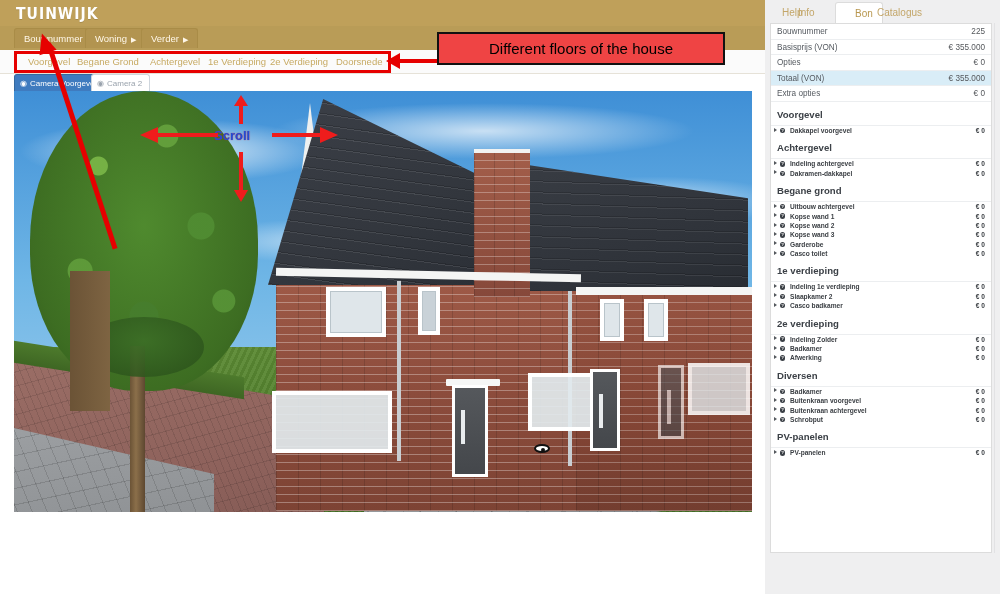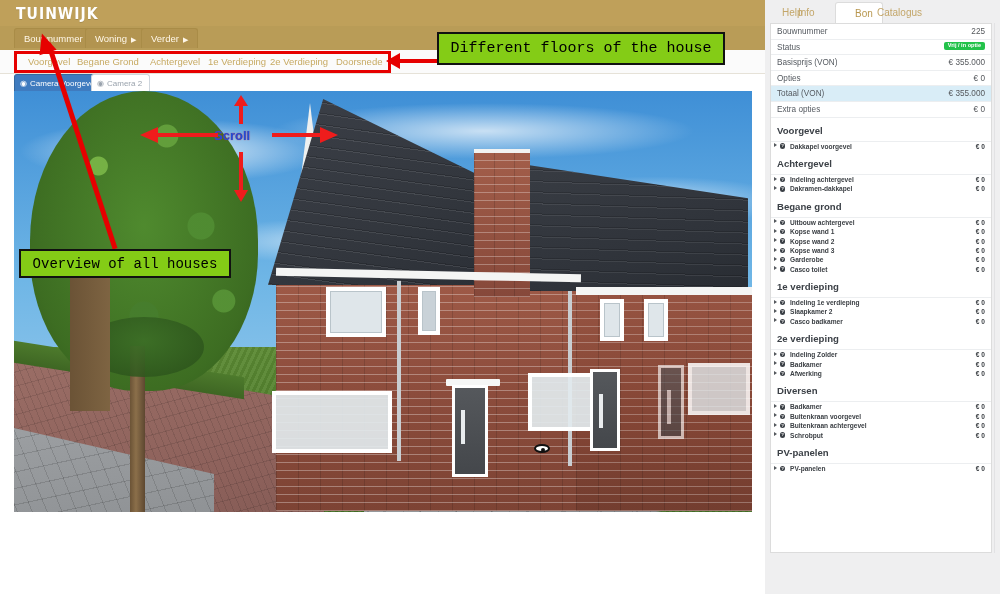--- a/index.html
+++ b/index.html
@@ -197,24 +197,24 @@
   .bay {
     position:absolute; background:rgba(226,234,238,.92);
     border:4px solid #ffffff;
   }
   .downpipe { position:absolute; width:4px; background:#c9ced2; }
 
   
   .anno { position:absolute; }
   .callout {
     position:absolute;
-    background:#84cc16;
+    background:#ef4444;
     border:2px solid #111;
     color:#000;
-    font-family:Liberation Mono, monospace;
+    font-family:Liberation Sans, sans-serif;
     display:flex; align-items:center; justify-content:center;
     white-space:nowrap;
   }
   .redbox {
     position:absolute; border:3px solid #e60000; background:transparent;
   }
   .scroll-word {
     position:absolute; color:#1d4ed8; font-weight:bold; font-size:13px;
     font-family:"Liberation Sans", sans-serif;
     text-shadow:0 0 1px #ef1c1c;
@@ -385,21 +385,20 @@
          border-right:14px solid #e60000; border-top:8px solid transparent; border-bottom:8px solid transparent;"></div>
 
     <div class="callout" style="left:437px; top:32px; width:288px; height:33px; font-size:15px;">Different floors of the house</div>
 
     <div class="anno" style="left:46px; top:44px; width:5px; height:216px; background:#e60000;
          transform: rotate(-18deg); transform-origin: top left;"></div>
     <div class="anno" style="left:36px; top:33px; width:0;height:0;
          border-bottom:20px solid #e60000; border-left:9px solid transparent; border-right:9px solid transparent;
          transform: rotate(-18deg);"></div>
 
-    <div class="callout" style="left:19px; top:249px; width:212px; height:29px; font-size:14px;">Overview of all houses</div>
 
     <div class="scroll-word" style="left:214px; top:128px;">Scroll</div>
 
     <div class="anno" style="left:239px; top:104px; width:4px; height:20px; background:#ef1c1c;"></div>
     <div class="anno" style="left:234px; top:95px; width:0;height:0;
          border-bottom:11px solid #ef1c1c; border-left:7px solid transparent; border-right:7px solid transparent;"></div>
 
     <div class="anno" style="left:239px; top:152px; width:4px; height:40px; background:#ef1c1c;"></div>
     <div class="anno" style="left:234px; top:190px; width:0;height:0;
          border-top:12px solid #ef1c1c; border-left:7px solid transparent; border-right:7px solid transparent;"></div>
@@ -419,24 +418,20 @@
         <div class="tab" style="left: 24px;">Info</div>
         <div class="tab active" style="left: 70px;">Bon</div>
         <div class="tab" style="left: 103px;">Catalogus</div>
       </div>
     <div class="panel" id="bonpanel">
         <div class="srow">
           <span class="lbl">Bouwnummer</span>
           <span class="val">225</span>
         </div>
         <div class="srow">
-          <span class="lbl">Status</span>
-          <span class="badge" style="background: rgb(35, 194, 74);">Vrij / in optie</span>
-        </div>
-        <div class="srow">
           <span class="lbl">Basisprijs (VON)</span>
           <span class="val">€ 355.000</span>
         </div>
         <div class="srow">
           <span class="lbl">Opties</span>
           <span class="val">€ 0</span>
         </div>
         <div class="srow total">
           <span class="lbl">Totaal (VON)</span>
           <span class="val">€ 355.000</span>

